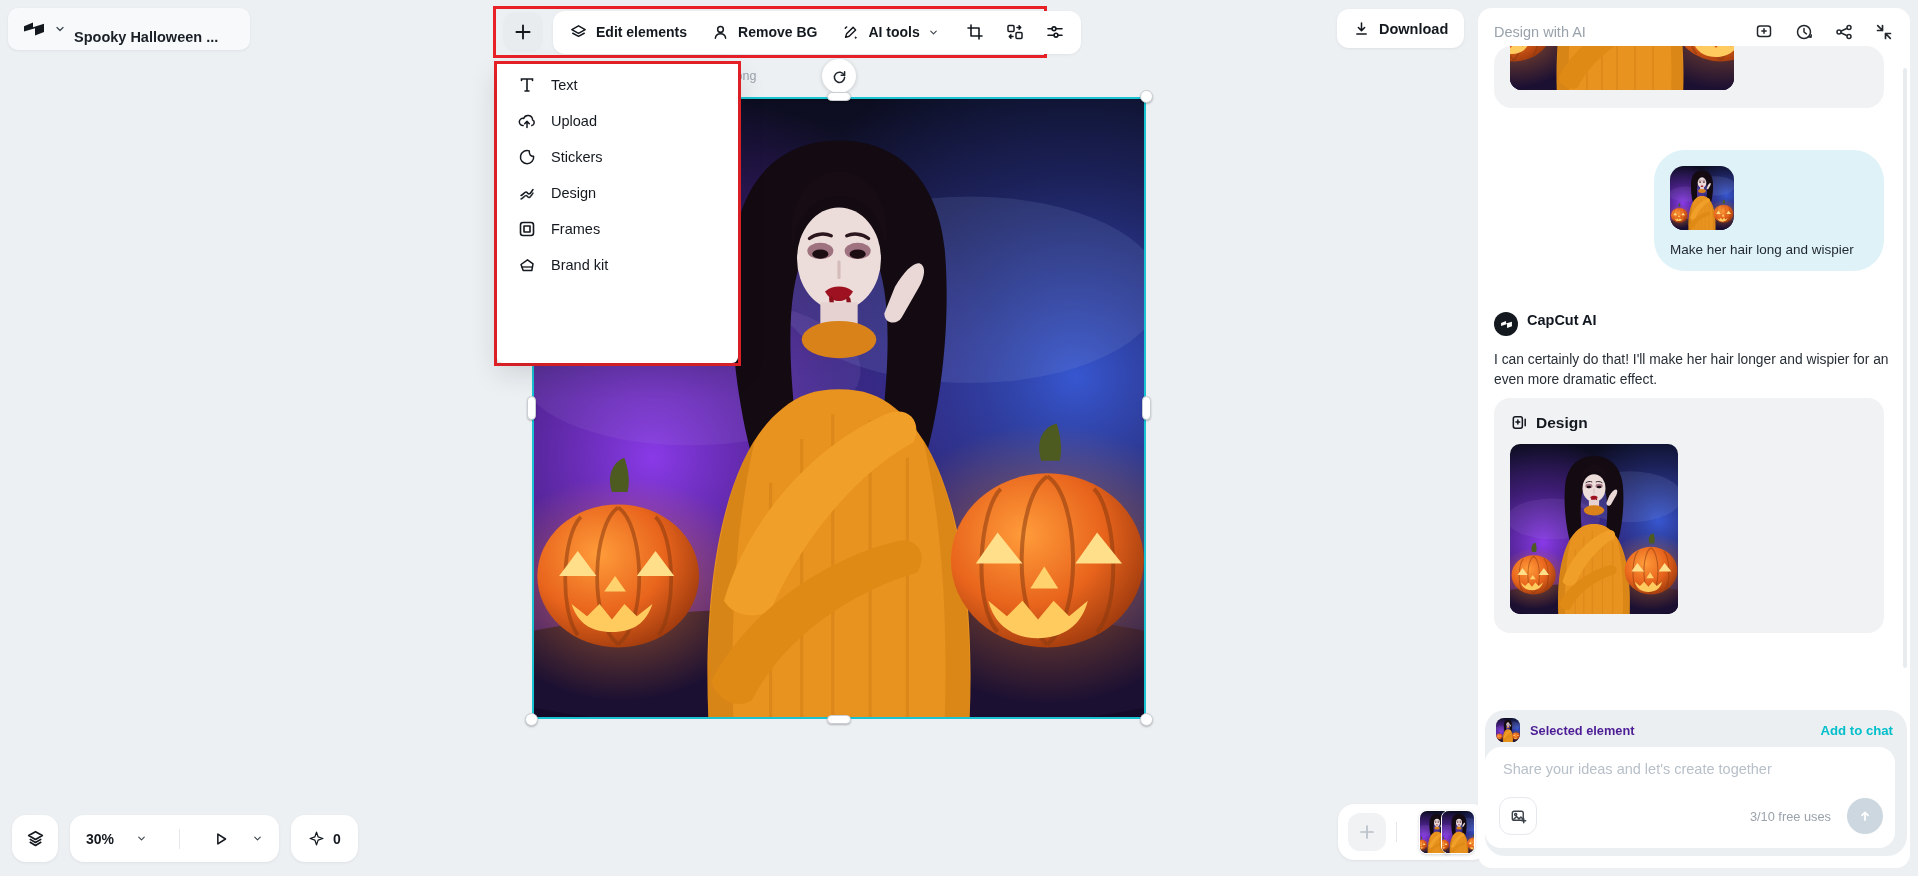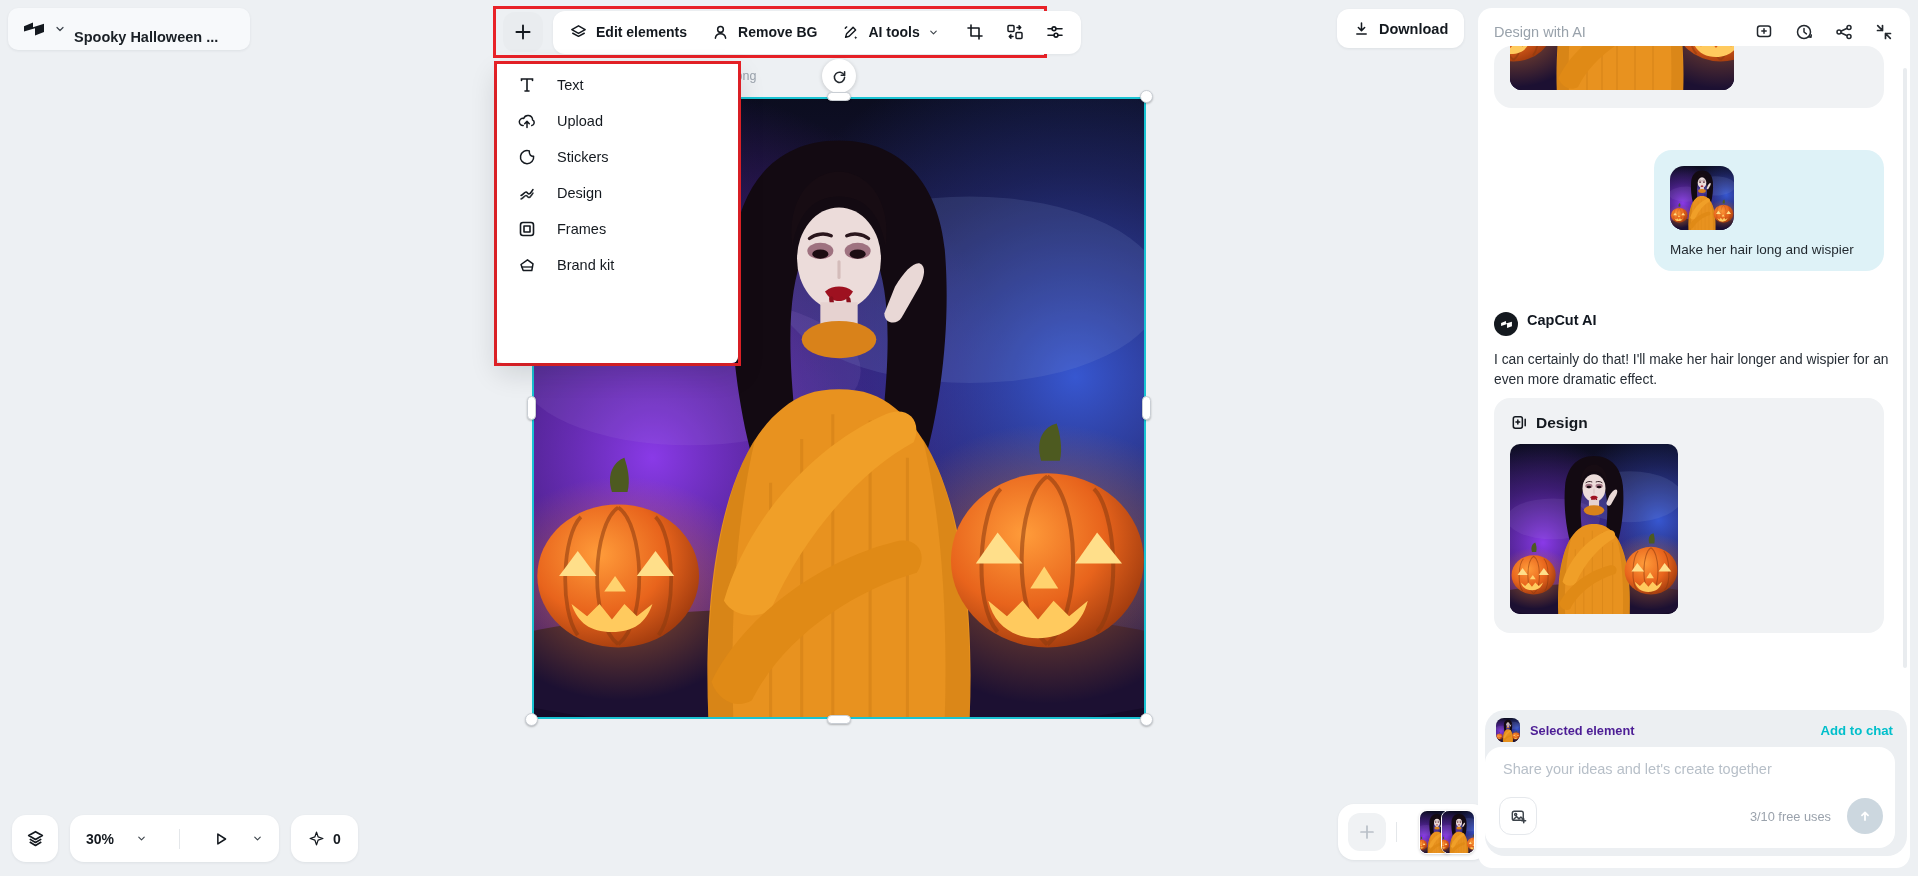--- a/index.html
+++ b/index.html
@@ -41,21 +41,21 @@
   .tool-item { display:flex; align-items:center; gap:8px; font-size:14px; font-weight:600; color:#14191f; cursor:pointer; white-space:nowrap; }
   .tool-icons { display:flex; align-items:center; gap:20px; margin-left:2px; }
   .icon-btn { display:flex; align-items:center; justify-content:center; cursor:pointer; }
 
   
   .menu-anno { position:absolute; left:494px; top:61px; width:247px; height:305px; z-index:30; }
   .add-menu {
     width:100%; height:100%; background:#fff; border-radius:0 0 6px 6px;
     box-shadow:0 10px 28px rgba(10,20,30,.14); padding-top:3px;
   }
-  .menu-item { height:36px; display:flex; align-items:center; gap:20px; padding:0 20px; cursor:pointer; }
+  .menu-item { height:36px; display:flex; align-items:center; gap:14px; padding:0 20px; cursor:pointer; }
   .menu-item .lbl { font-size:14.5px; font-weight:500; color:#14191f; }
 
   
   .artboard { position:absolute; left:532px; top:97px; width:614px; height:622px; }
   .artboard .scene { position:absolute; inset:0; }
   .sel-border { position:absolute; inset:0; border:2px solid #19c3d2; pointer-events:none; }
   .handle { position:absolute; background:#fff; border:1px solid #c9ced4; box-shadow:0 1px 2px rgba(0,0,0,.25); }
   .h-dot { width:13px; height:13px; border-radius:50%; }
   .h-pill-h { width:24px; height:9px; border-radius:5px; }
   .h-pill-v { width:9px; height:24px; border-radius:5px; }
@@ -80,21 +80,21 @@
   }
   .ai-header { position:absolute; left:0; top:0; right:0; height:48px; display:flex; align-items:center; padding:0 16px; }
   .ai-title { font-size:14.5px; font-weight:500; color:#99a2ab; }
   .ai-header-icons { margin-left:auto; display:flex; gap:20px; }
   .scrollbar { position:absolute; right:3px; top:60px; width:4px; height:600px; border-radius:2px; background:#e9ecef; }
 
   .bubble-old { position:absolute; left:16px; top:38px; width:390px; height:62px; background:#f0f2f4; border-radius:18px; overflow:hidden; }
   .bubble-old .crop { position:absolute; left:16px; top:0; width:224px; height:44px; border-radius:0 0 12px 12px; overflow:hidden; }
   .bubble-old .crop svg { position:absolute; left:-40px; top:-250px; }
 
-  .bubble-user { position:absolute; right:26px; top:142px; width:230px; background:#def2f7; border-radius:18px; padding:16px 16px 14px; }
+  .bubble-user { position:absolute; right:26px; top:142px; width:230px; background:#def2f7; border-radius:31px; padding:16px 16px 14px; }
   .bubble-user .thumb { width:64px; height:64px; border-radius:14px; overflow:hidden; }
   .bubble-user .msg { margin-top:12px; font-size:13.5px; color:#1f262c; }
 
   .ai-row { position:absolute; left:16px; top:304px; display:flex; align-items:flex-start; gap:9px; }
   .ai-avatar { width:24px; height:24px; border-radius:50%; background:#14191f; display:flex; align-items:center; justify-content:center; }
   .ai-name { font-size:14.5px; font-weight:700; color:#111720; }
   .ai-msg { position:absolute; left:16px; top:342px; width:398px; font-size:13.8px; line-height:1.45; color:#272e36; }
 
   .design-card { position:absolute; left:16px; top:390px; width:390px; height:235px; background:#f0f2f4; border-radius:16px; }
   .design-card .head { position:absolute; left:16px; top:15px; display:flex; align-items:center; gap:7px; }

